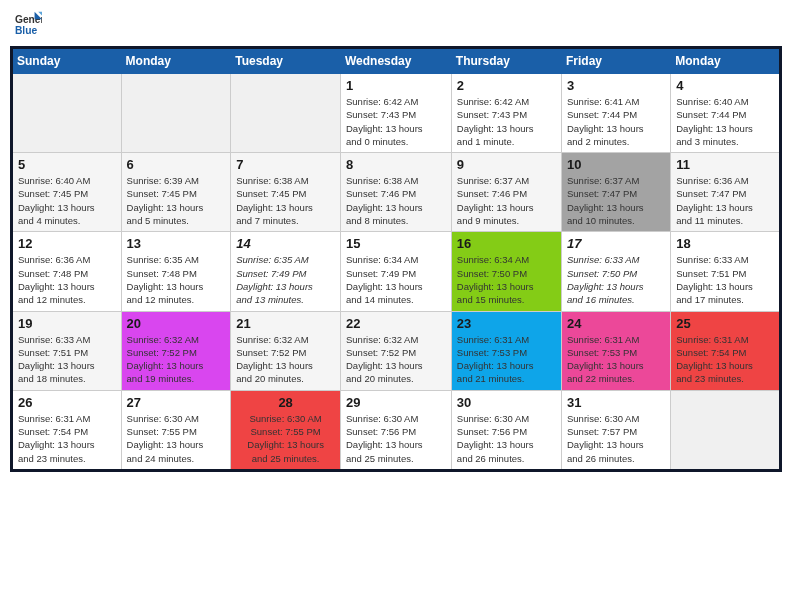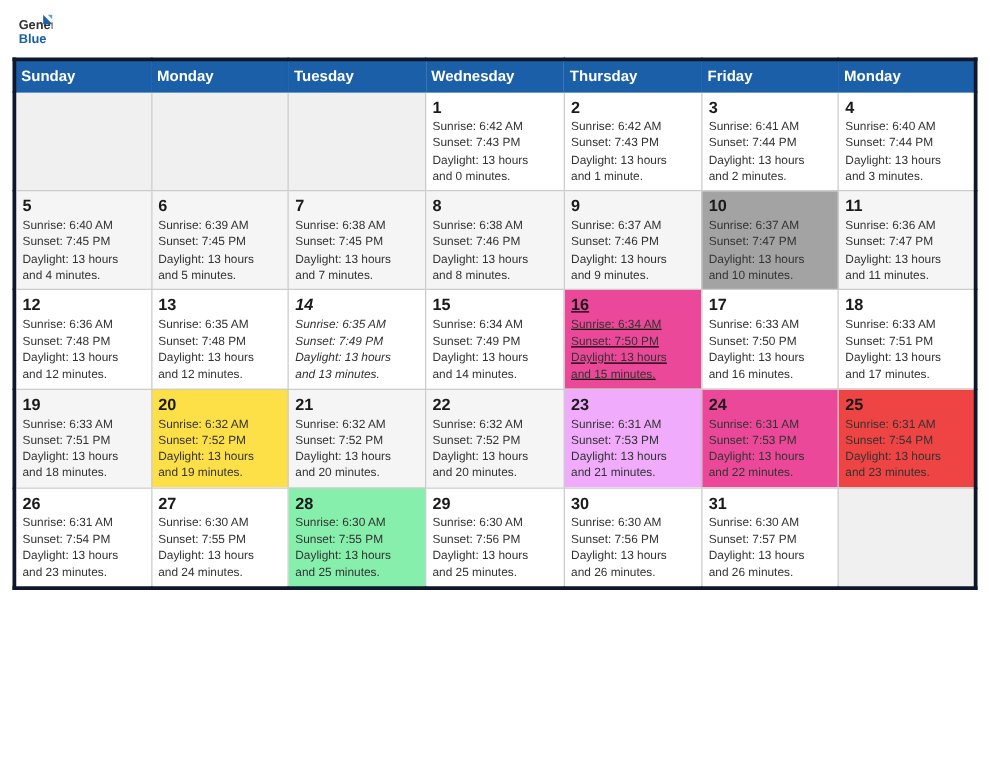--- a/index.html
+++ b/index.html
@@ -219,28 +219,28 @@
 Daylight: 13 hours
 and 13 minutes.</div>
         </td>
         <td style="background-color: rgb(255, 255, 255);">
           <span class="day-number">15</span>
           <div class="day-info" style="white-space: pre-line;">Sunrise: 6:34 AM
 Sunset: 7:49 PM
 Daylight: 13 hours
 and 14 minutes.</div>
         </td>
-        <td style="background-color: #ec4899; text-decoration: underline;">
+        <td style="background-color: #84cc16;">
           <span class="day-number">16</span>
           <div class="day-info" style="white-space: pre-line;">Sunrise: 6:34 AM
 Sunset: 7:50 PM
 Daylight: 13 hours
 and 15 minutes.</div>
         </td>
-        <td style="background-color: rgb(255, 255, 255);">
+        <td style="background-color: rgb(255, 255, 255); font-style: italic;">
           <span class="day-number">17</span>
           <div class="day-info" style="white-space: pre-line;">Sunrise: 6:33 AM
 Sunset: 7:50 PM
 Daylight: 13 hours
 and 16 minutes.</div>
         </td>
         <td style="background-color: rgb(255, 255, 255);">
           <span class="day-number">18</span>
           <div class="day-info" style="white-space: pre-line;">Sunrise: 6:33 AM
 Sunset: 7:51 PM
@@ -249,42 +249,42 @@
         </td>
       </tr>
       <tr>
         <td style="background-color: rgb(245, 245, 245);">
           <span class="day-number">19</span>
           <div class="day-info" style="white-space: pre-line;">Sunrise: 6:33 AM
 Sunset: 7:51 PM
 Daylight: 13 hours
 and 18 minutes.</div>
         </td>
-        <td style="background-color: #fde047;">
+        <td style="background-color: #d946ef;">
           <span class="day-number">20</span>
           <div class="day-info" style="white-space: pre-line;">Sunrise: 6:32 AM
 Sunset: 7:52 PM
 Daylight: 13 hours
 and 19 minutes.</div>
         </td>
         <td style="background-color: rgb(245, 245, 245);">
           <span class="day-number">21</span>
           <div class="day-info" style="white-space: pre-line;">Sunrise: 6:32 AM
 Sunset: 7:52 PM
 Daylight: 13 hours
 and 20 minutes.</div>
         </td>
         <td style="background-color: rgb(245, 245, 245);">
           <span class="day-number">22</span>
           <div class="day-info" style="white-space: pre-line;">Sunrise: 6:32 AM
 Sunset: 7:52 PM
 Daylight: 13 hours
 and 20 minutes.</div>
         </td>
-        <td style="background-color: #f0abfc;">
+        <td style="background-color: #0ea5e9;">
           <span class="day-number">23</span>
           <div class="day-info" style="white-space: pre-line;">Sunrise: 6:31 AM
 Sunset: 7:53 PM
 Daylight: 13 hours
 and 21 minutes.</div>
         </td>
         <td style="background-color: #ec4899;">
           <span class="day-number">24</span>
           <div class="day-info" style="white-space: pre-line;">Sunrise: 6:31 AM
 Sunset: 7:53 PM
@@ -307,21 +307,21 @@
 Daylight: 13 hours
 and 23 minutes.</div>
         </td>
         <td style="background-color: rgb(255, 255, 255);">
           <span class="day-number">27</span>
           <div class="day-info" style="white-space: pre-line;">Sunrise: 6:30 AM
 Sunset: 7:55 PM
 Daylight: 13 hours
 and 24 minutes.</div>
         </td>
-        <td style="background-color: #86efac;">
+        <td style="background-color: #ef4444; text-align: center;">
           <span class="day-number">28</span>
           <div class="day-info" style="white-space: pre-line;">Sunrise: 6:30 AM
 Sunset: 7:55 PM
 Daylight: 13 hours
 and 25 minutes.</div>
         </td>
         <td style="background-color: rgb(255, 255, 255);">
           <span class="day-number">29</span>
           <div class="day-info" style="white-space: pre-line;">Sunrise: 6:30 AM
 Sunset: 7:56 PM

